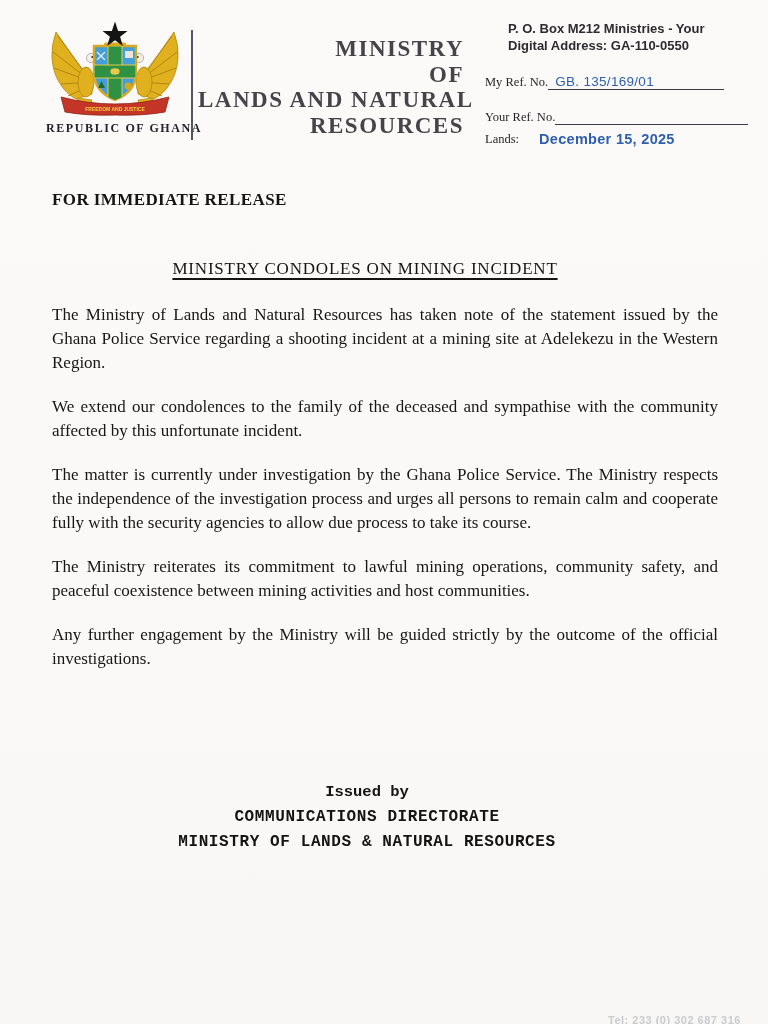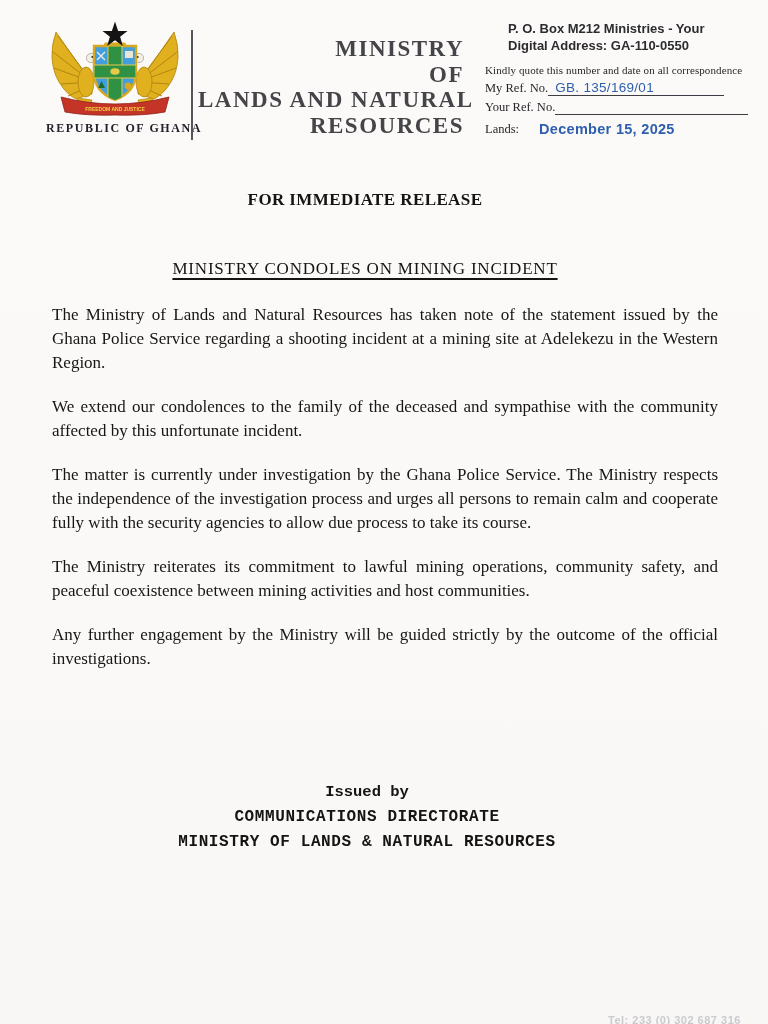--- a/index.html
+++ b/index.html
@@ -28,38 +28,38 @@
     font-size:23px;line-height:25.5px;letter-spacing:1.5px;white-space:nowrap;
   }
   .ministry-title .mt-line{white-space:nowrap;}
 
   .contact{position:absolute;left:476px;top:20px;width:272px;font-size:12.5px;color:#222;}
   .po-line{
     font-family:"Liberation Sans", sans-serif;font-weight:bold;
     font-size:13px;line-height:17px;color:#2c2c30;margin-left:32px;white-space:nowrap;
   }
   .quote-note{margin-top:10px;margin-left:9px;font-size:11px;letter-spacing:0.1px;white-space:nowrap;color:#26262a;}
-  .ref-line{display:flex;align-items:flex-end;margin-left:9px;margin-top:4px;line-height:15px;}
+  .ref-line{display:flex;align-items:flex-end;margin-left:9px;margin-top:20px;line-height:15px;}
   .ref-label{font-size:12.5px;white-space:nowrap;color:#26262a;}
   .ref-value{
     flex:1;border-bottom:1.5px solid #3c3c44;min-height:14px;
     font-family:"Liberation Sans", sans-serif;font-weight:normal;
     font-size:13.5px;color:#2e5fae;padding:0 2px 0 7px;white-space:nowrap;letter-spacing:0.3px;
   }
   .ref-value.my{margin-right:24px;}
   .ref-line.date-line{margin-top:7px;}
   .date-value{
     font-family:"Liberation Sans", sans-serif;font-weight:bold;
     font-size:14.5px;color:#2e5fae;margin-left:20px;letter-spacing:0.3px;white-space:nowrap;
   }
 
   
   .content{position:absolute;top:188px;left:52px;width:666px;}
   .tagline{
-    text-align:center;font-weight:bold;font-size:17px;line-height:24px;
+    text-align:left;font-weight:bold;font-size:17px;line-height:24px;
     letter-spacing:0.4px;margin-right:40px;color:#141414;
   }
   .headline{
     margin-top:45px;margin-right:40px;text-align:center;
     font-size:17px;line-height:24px;letter-spacing:0.8px;color:#141414;
     text-decoration:underline;text-underline-offset:4px;text-decoration-thickness:1.5px;
   }
   .content p{
     margin:0 0 20px 0;font-size:17px;line-height:24px;text-align:justify;color:#161616;
   }
@@ -142,21 +142,20 @@
     <div class="ministry-title">
       <div class="mt-line">MINISTRY</div>
       <div class="mt-line">OF</div>
       <div class="mt-line">LANDS AND NATURAL</div>
       <div class="mt-line">RESOURCES</div>
     </div>
 
     <div class="contact">
       <div class="po-line">P. O. Box M212 Ministries - Your</div>
       <div class="po-line">Digital Address: GA-110-0550</div>
-      <div class="quote-note">Kindly quote this number and date on all correspondence</div>
 
       <div class="ref-line">
         <span class="ref-label">My Ref. No.</span>
         <span class="ref-value my">GB. 135/169/01</span>
       </div>
 
       <div class="ref-line">
         <span class="ref-label">Your Ref. No.</span>
         <span class="ref-value"></span>
       </div>

